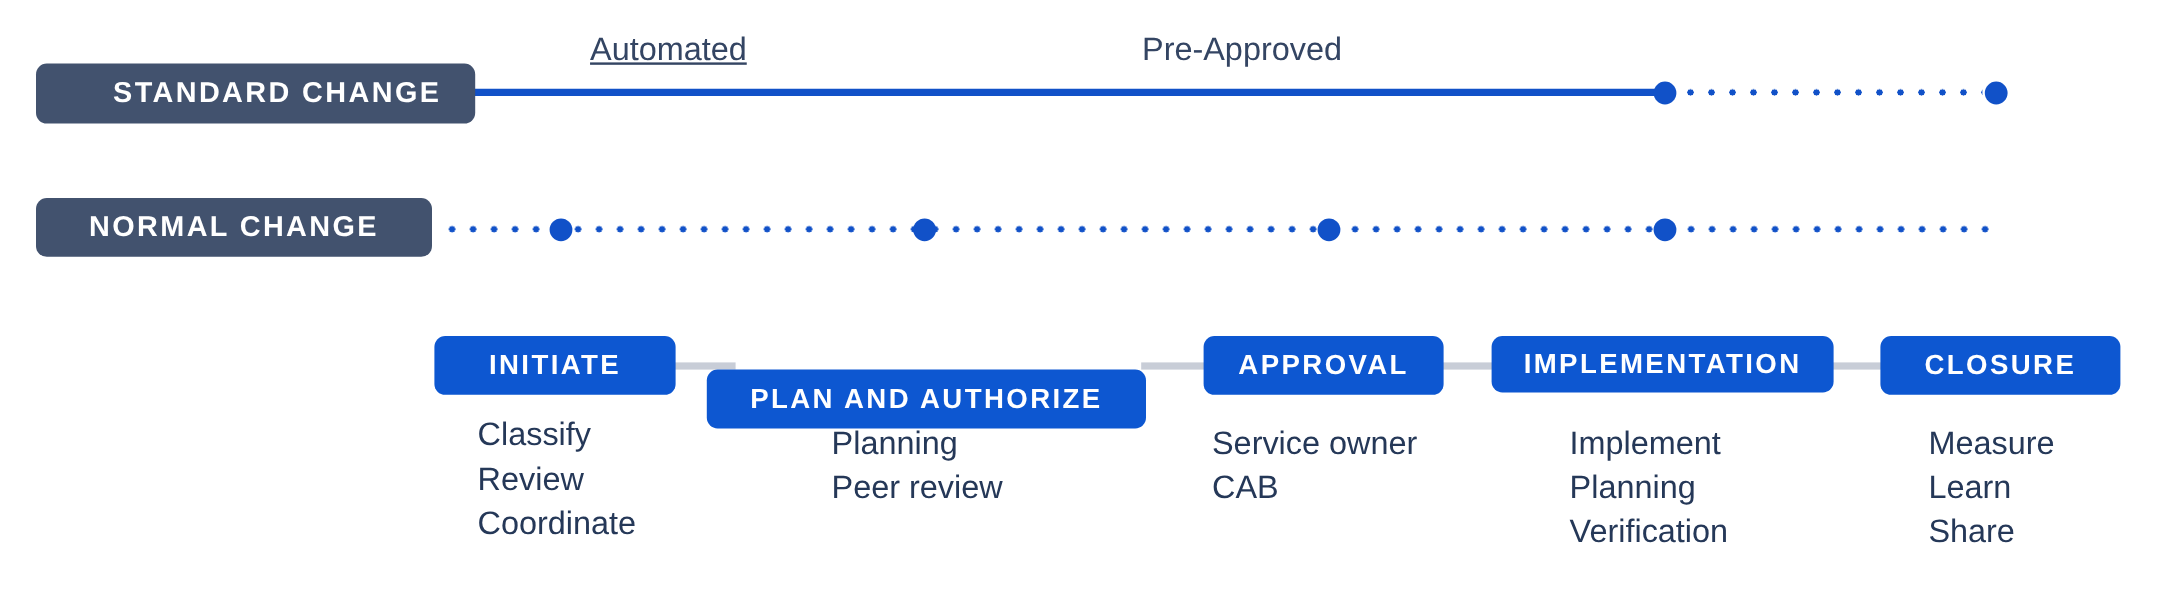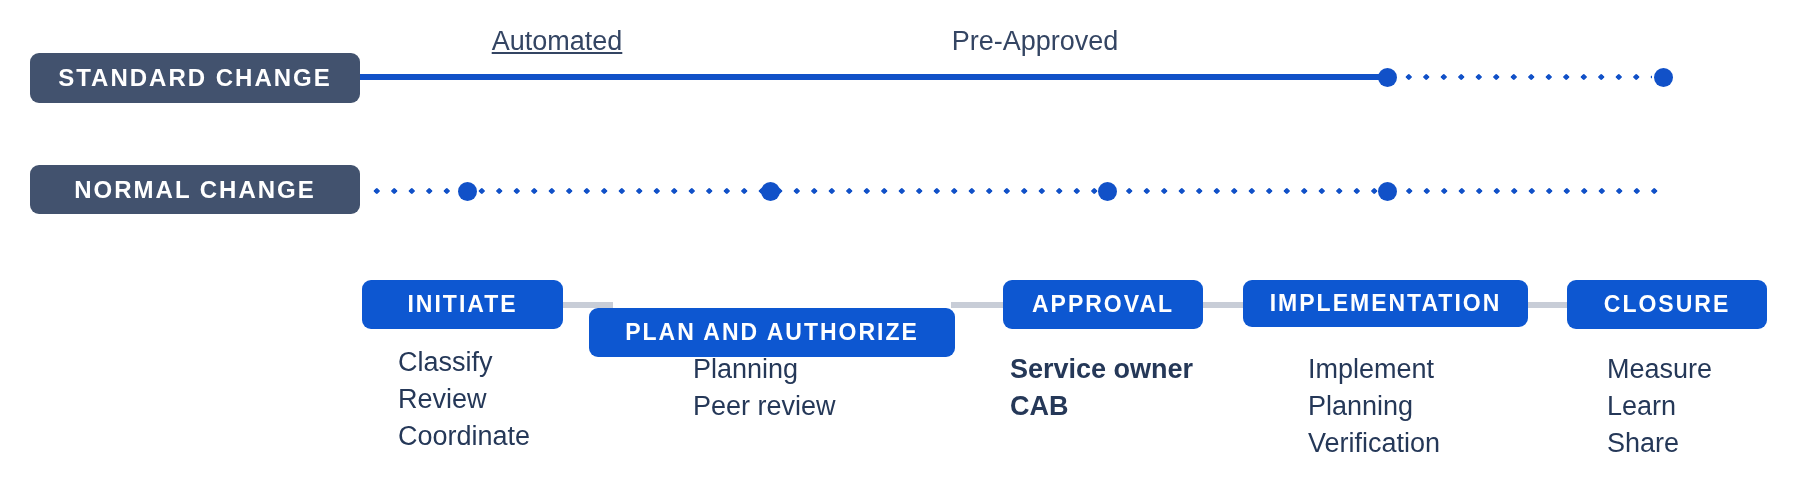--- a/index.html
+++ b/index.html
@@ -68,21 +68,21 @@
     line-height:37px;
     white-space:nowrap;
     z-index:2;
   }
 </style>
 </head>
 <body>
 
 <div class="canvas" style="--c-badge: #42526E; --c-pill: #0D57D1; --c-line: #1151C8; --c-conn: #C8CDD7; --c-annot: #344563; --c-list: #253858; --c-on-dark: #FFFFFF;">
 
-  <div class="badge" style="left:30px;top:53px;width:330px;height:50px;">STANDARD CHANGE</div>
+  <div class="badge" style="left:30px;top:53px;width:330px;height:50px;padding-left:36px;">STANDARD CHANGE</div>
 
   <div class="annot" style="left:557px;top:26px;text-decoration:underline;">Automated</div>
   <div class="annot" style="left:1035px;top:26px;">Pre-Approved</div>
 
   <div class="solidline" style="left:355px;top:74px;width:1032px;"></div>
   <div class="dotline" style="left:1400px;top:74px;width:252px;"></div>
   <div class="bigdot" style="left:1378px;top:68px;"></div>
   <div class="bigdot" style="left:1654px;top:68px;"></div>
 
   <div class="badge" style="left:30px;top:165px;width:330px;height:49px;">NORMAL CHANGE</div>
@@ -102,21 +102,21 @@
         <div>Coordinate</div>
       </div>
       <div class="connector" style="left: 553px; top: 302px; width: 60px;"></div>
       <div class="pill" style="left: 589px; top: 280px; width: 366px; height: 49px; margin-top: 28px;">PLAN AND AUTHORIZE</div>
       <div class="phase-list" style="left: 693px; top: 351px;">
         <div>Planning</div>
         <div>Peer review</div>
       </div>
       <div class="connector" style="left: 951px; top: 302px; width: 62px;"></div>
       <div class="pill" style="left: 1003px; top: 280px; width: 200px; height: 49px;">APPROVAL</div>
-      <div class="phase-list" style="left: 1010px; top: 351px; font-weight: bold;">
+      <div class="phase-list" style="left: 1010px; top: 351px;">
         <div>Service owner</div>
         <div>CAB</div>
       </div>
       <div class="connector" style="left: 1193px; top: 302px; width: 60px;"></div>
       <div class="pill" style="left: 1243px; top: 280px; width: 285px; height: 47px;">IMPLEMENTATION</div>
       <div class="phase-list" style="left: 1308px; top: 351px;">
         <div>Implement</div>
         <div>Planning</div>
         <div>Verification</div>
       </div>

